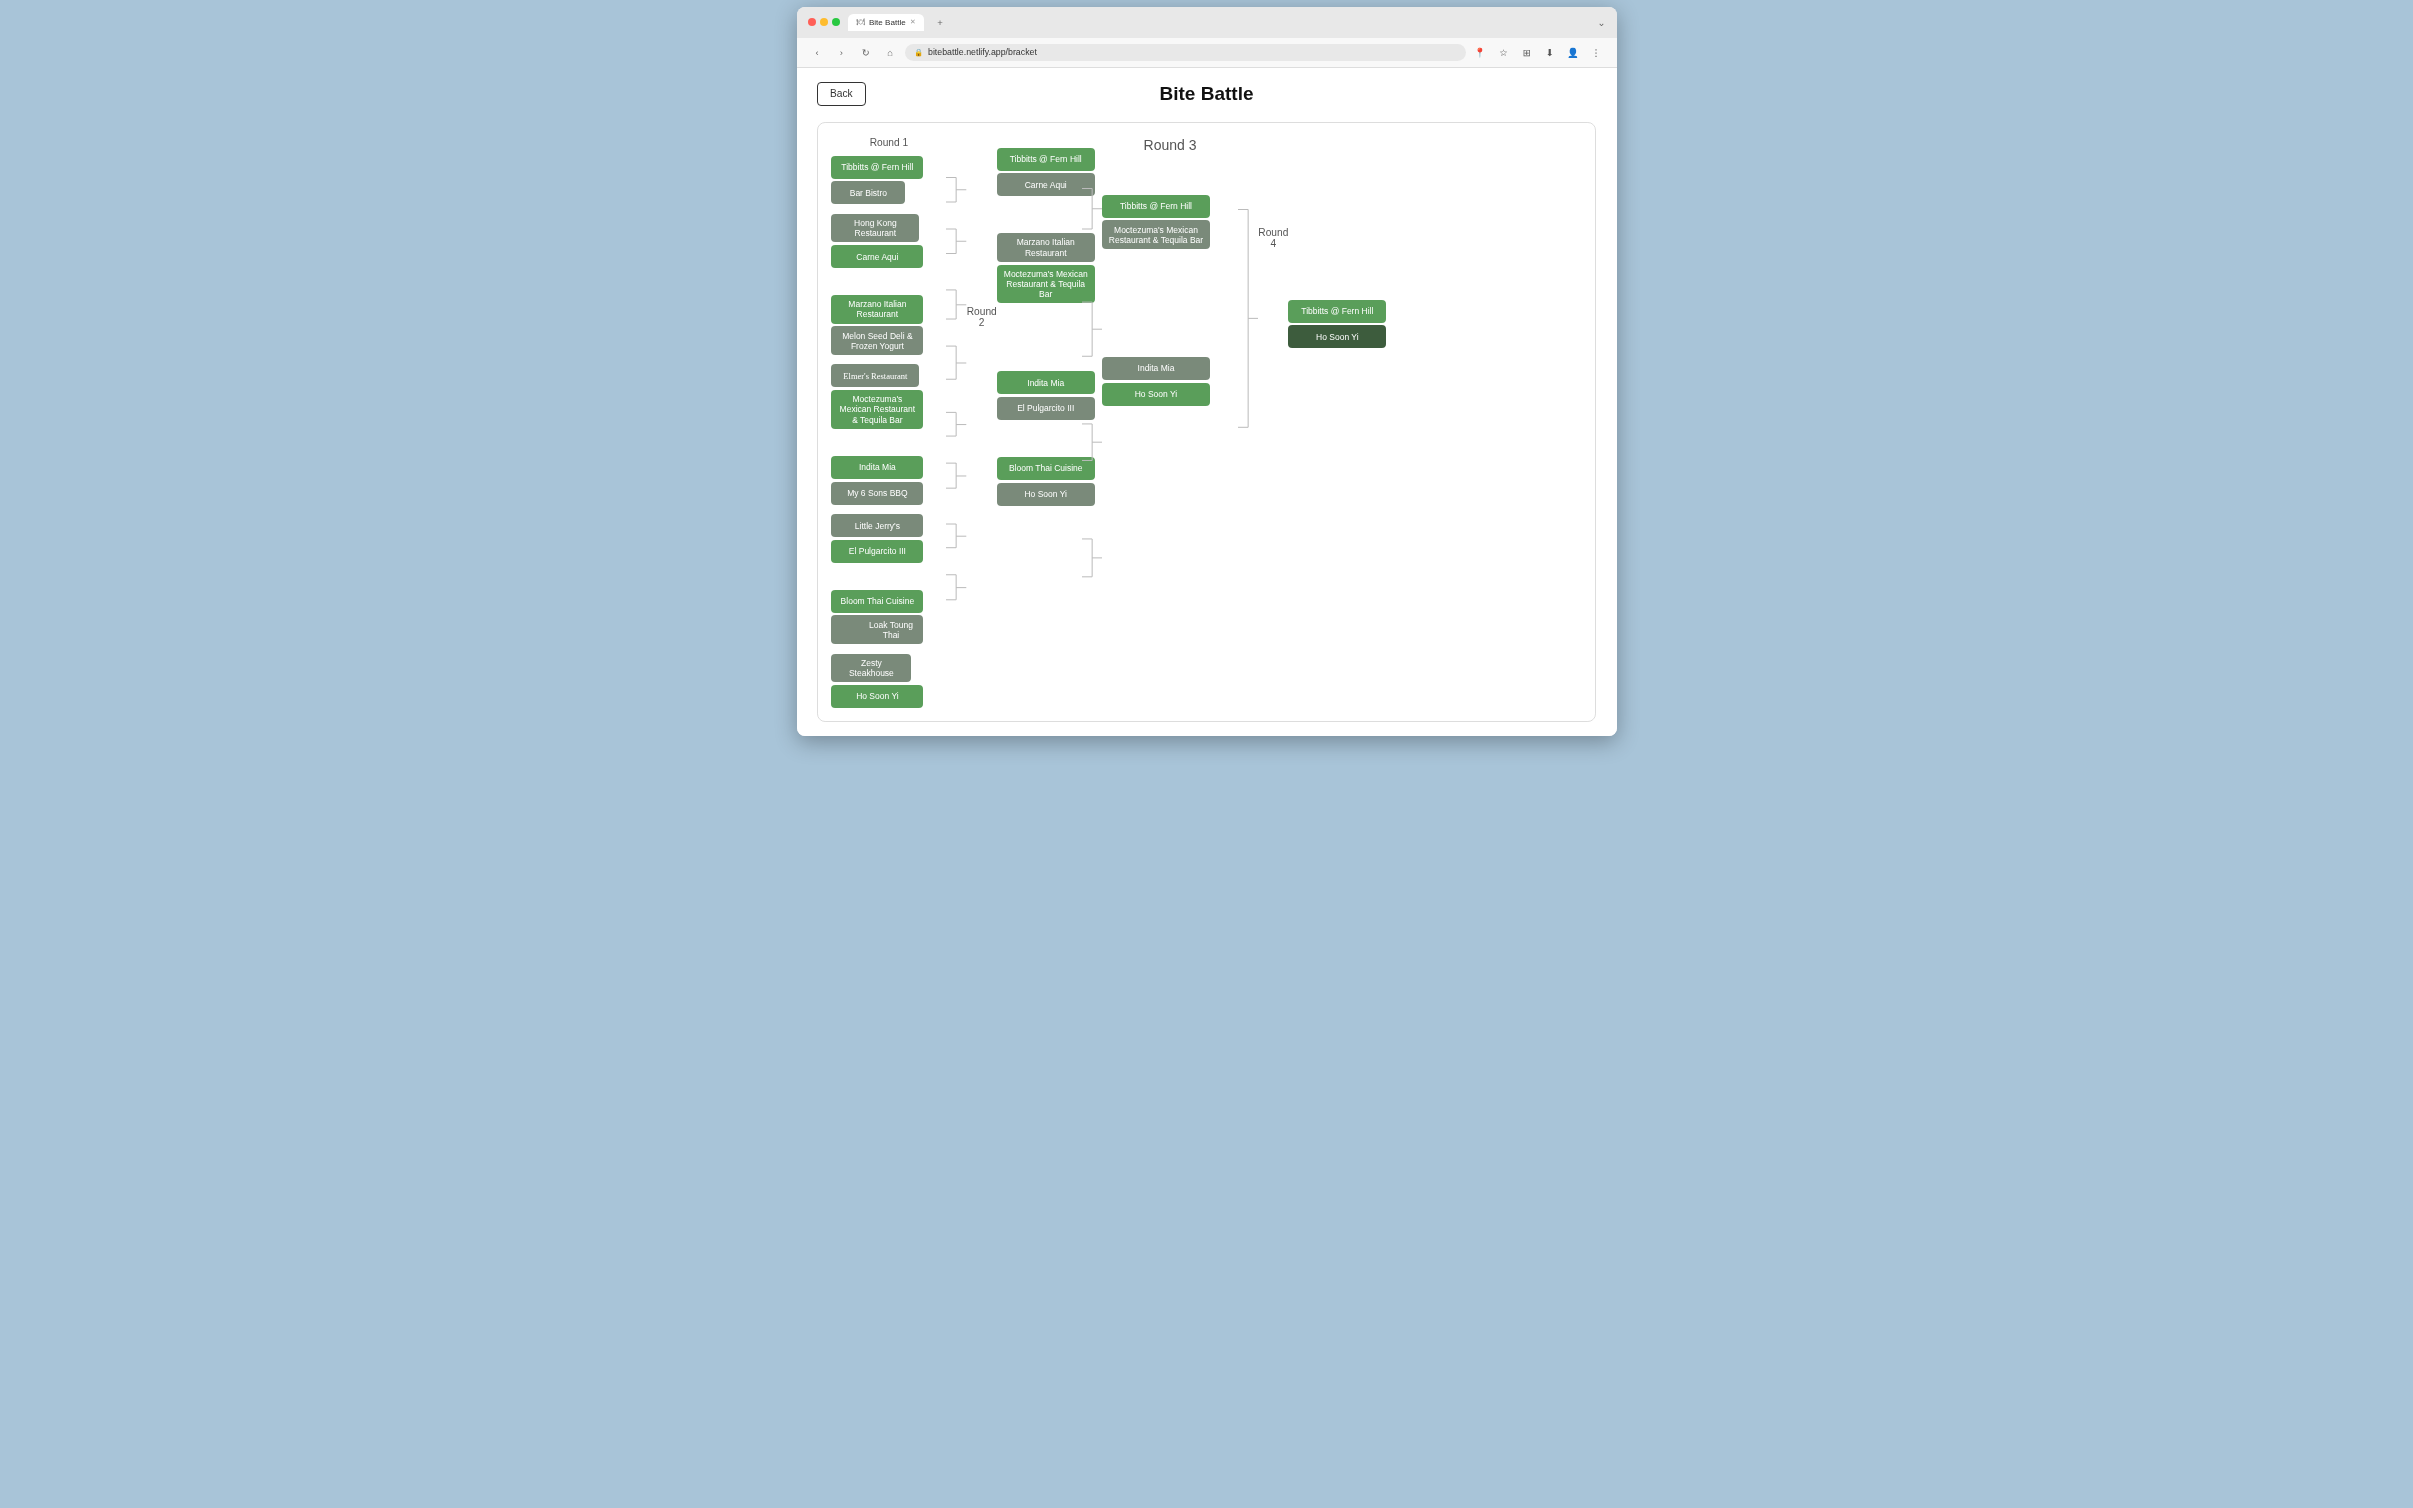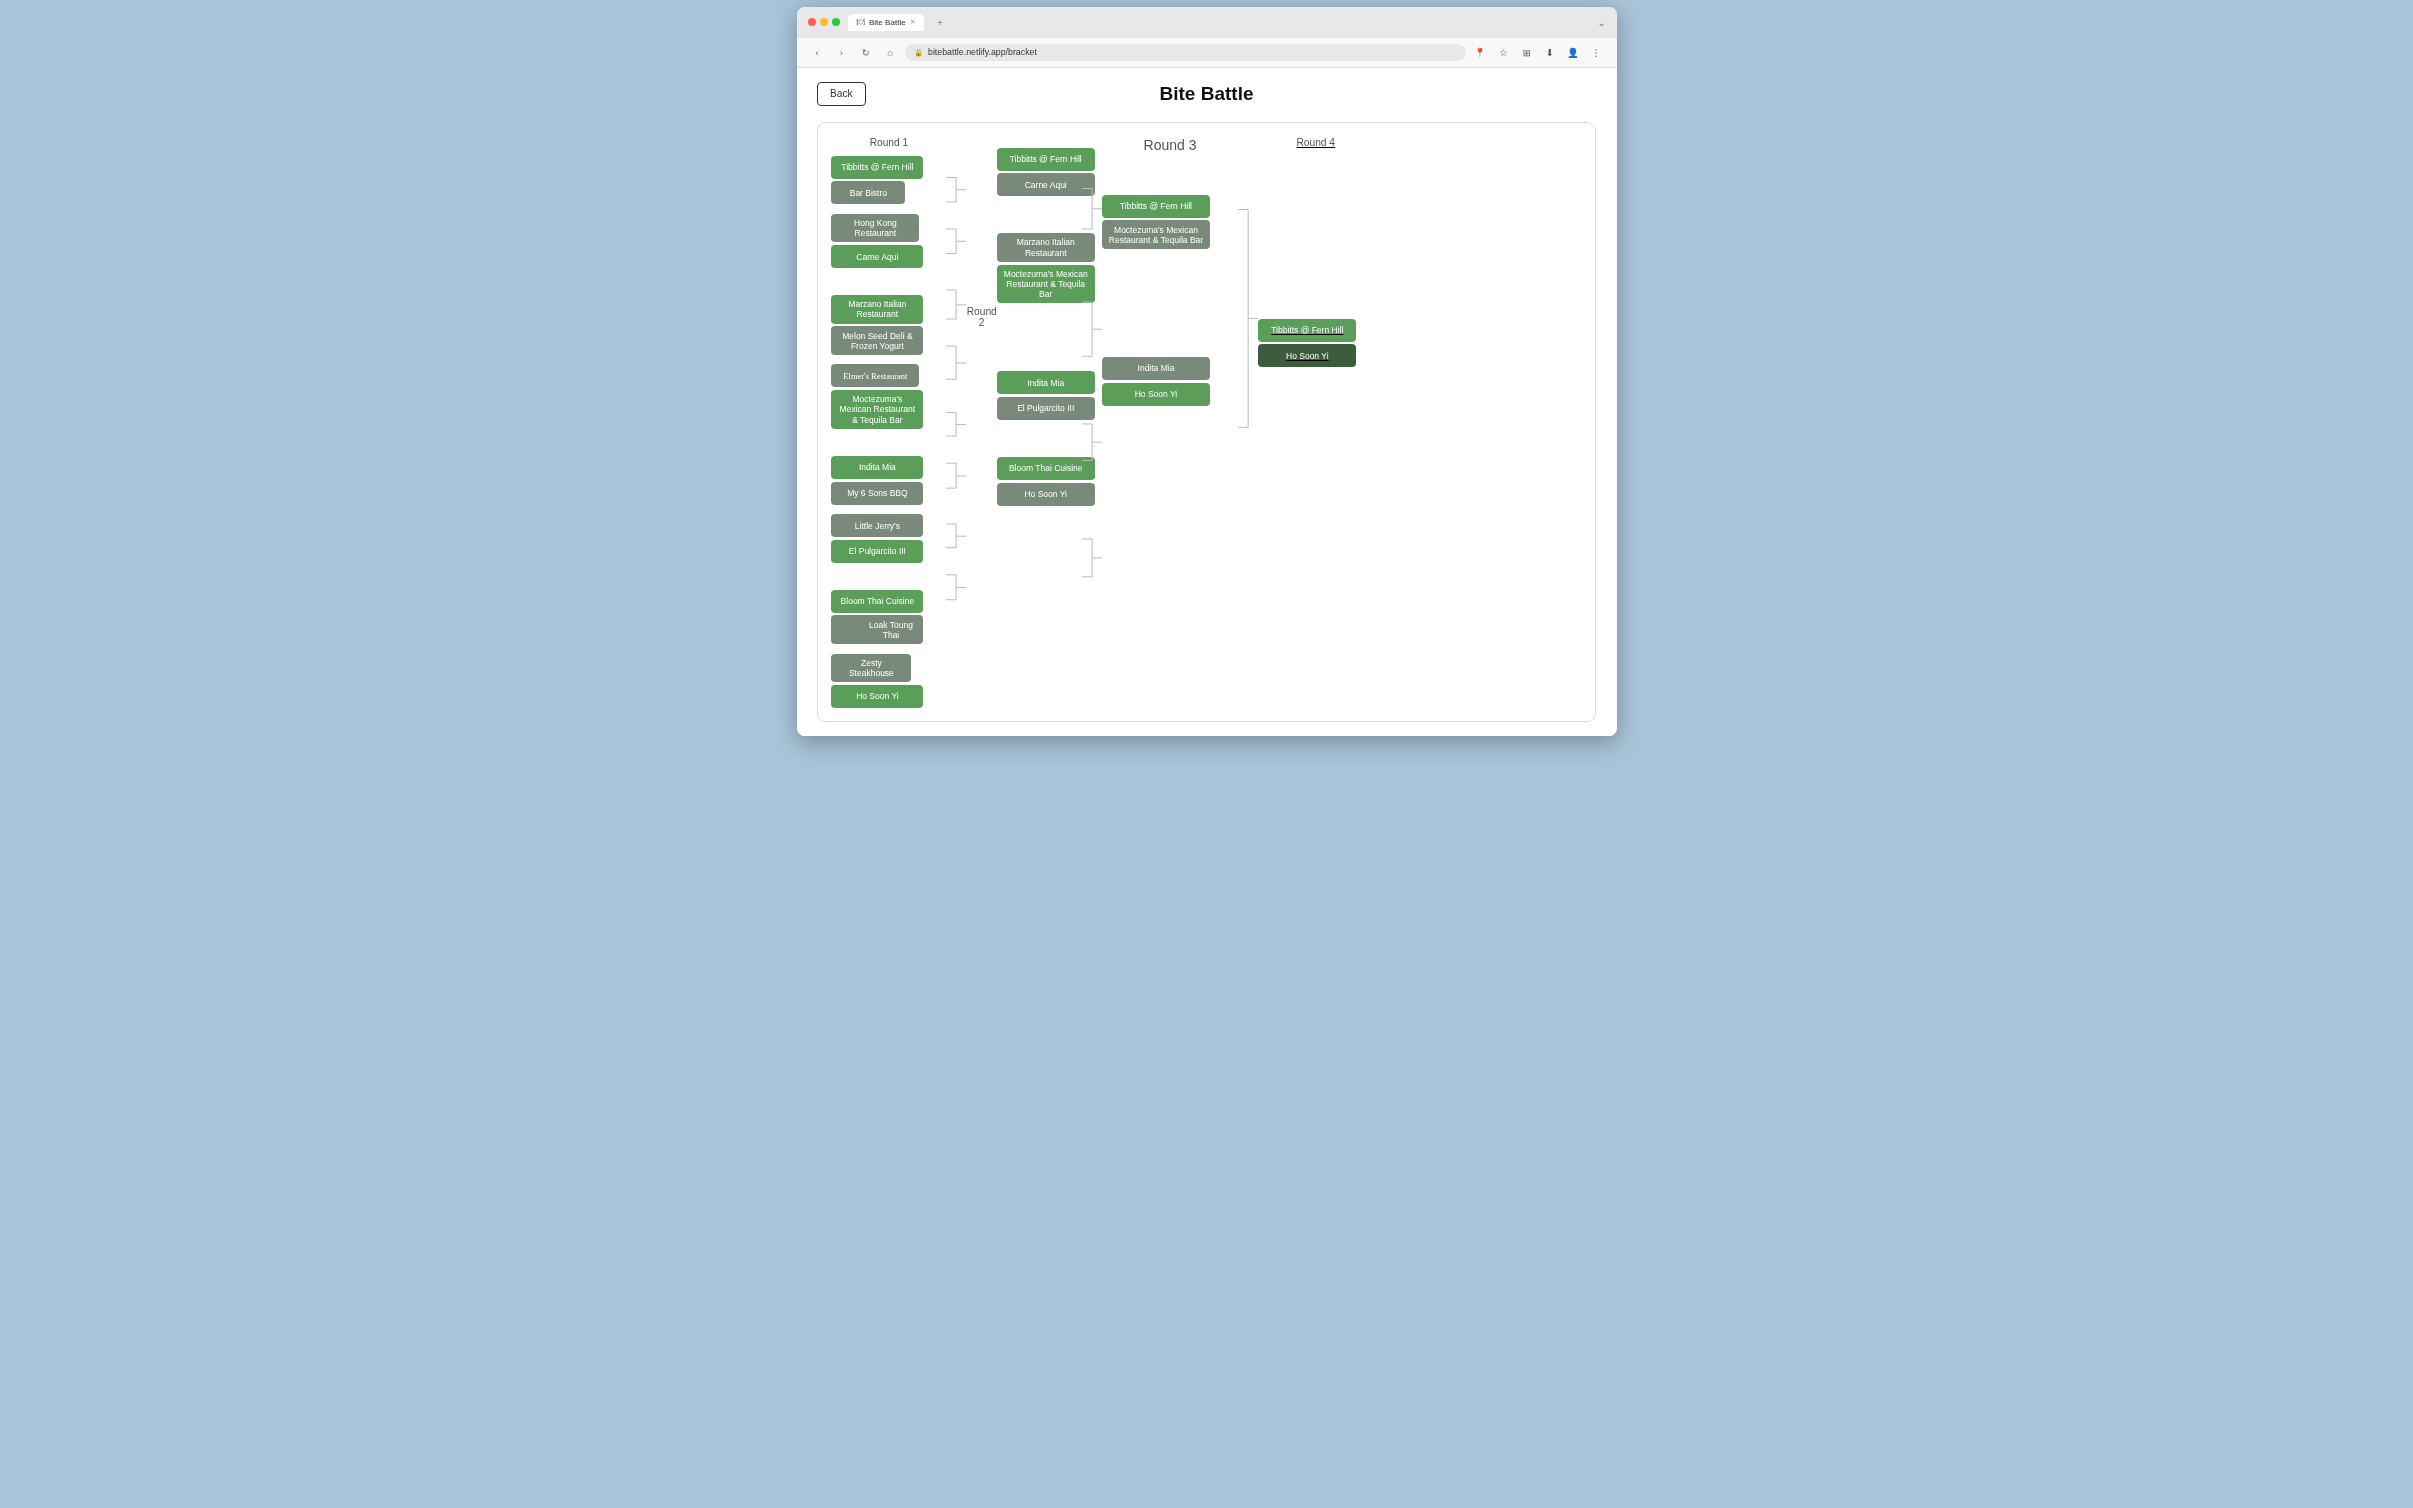--- a/index.html
+++ b/index.html
@@ -421,21 +421,21 @@
         <div style="width:20.3px;display:flex;flex-direction:column;padding-top:26px;">
           <svg width="20.3" height="488" viewBox="0 0 30 720">
 
             <line x1="0" y1="68" x2="15" y2="68" stroke="#bbb" stroke-width="1.5"></line>
             <line x1="0" y1="390" x2="15" y2="390" stroke="#bbb" stroke-width="1.5"></line>
             <line x1="15" y1="68" x2="15" y2="390" stroke="#bbb" stroke-width="1.5"></line>
             <line x1="15" y1="229" x2="30" y2="229" stroke="#bbb" stroke-width="1.5"></line>
           </svg>
         </div>
 
-        <div style="display:flex;flex-direction:column;align-items:center;width:115px;text-decoration:underline;">
+        <div style="display:flex;flex-direction:row;align-items:center;width:115px;">
           <div style="text-align:center;font-size:10.2px;color:#555;margin-bottom:8.1px;">Round 4</div>
           <div style="display:flex;flex-direction:column;gap:0;width:100%;padding-top:163px;">
             <div style="margin-bottom:2.7px;">
               <div class="entry green" style="width:98px;">Tibbitts @ Fern Hill</div>
             </div>
             <div>
               <div class="entry dark" style="width:98px;">Ho Soon Yi</div>
             </div>
           </div>
         </div>

